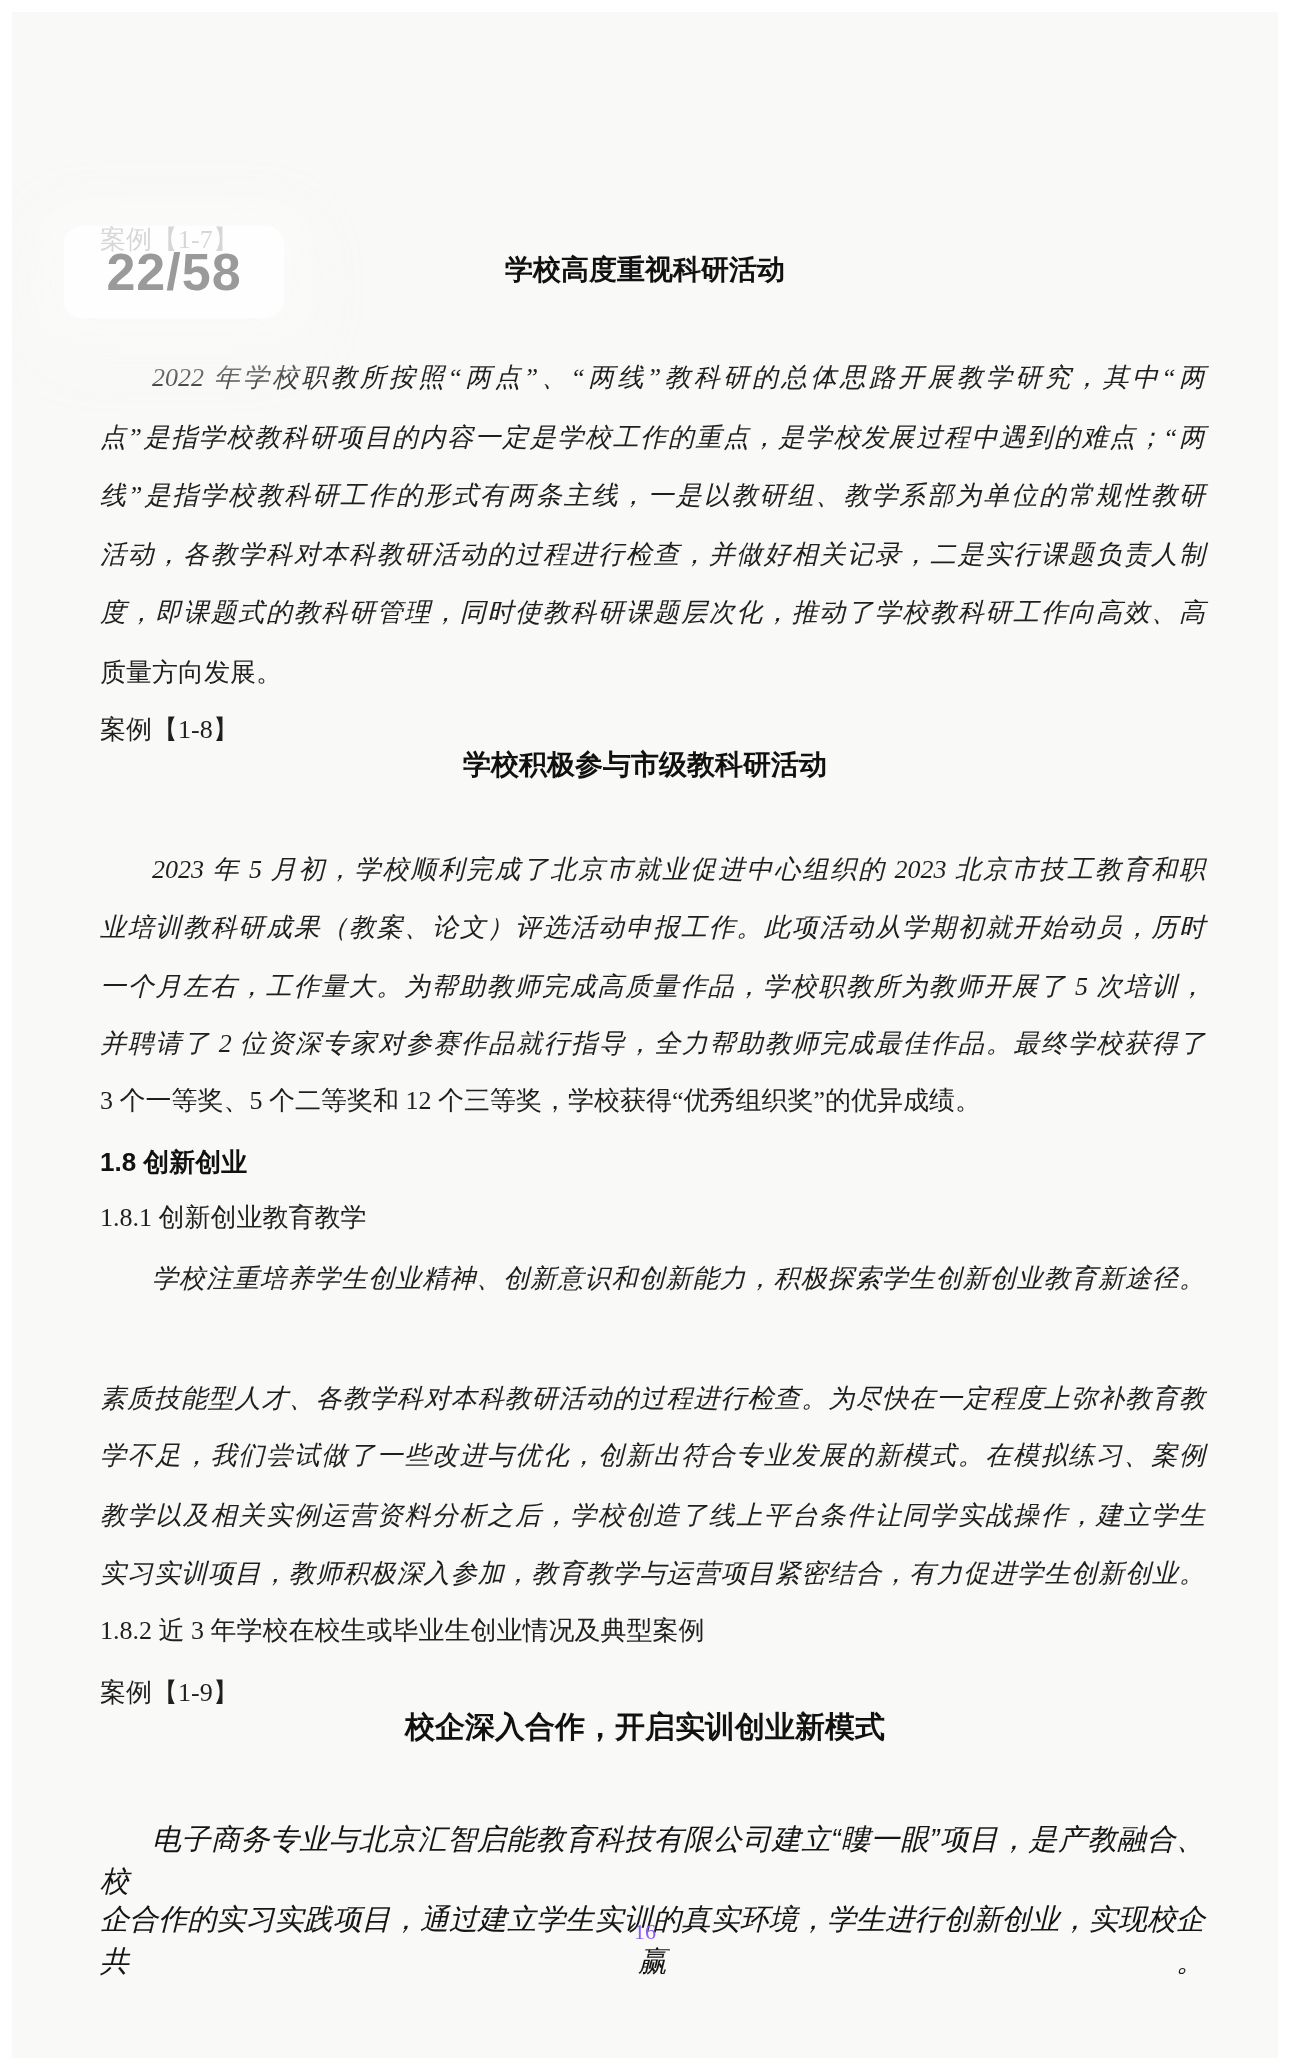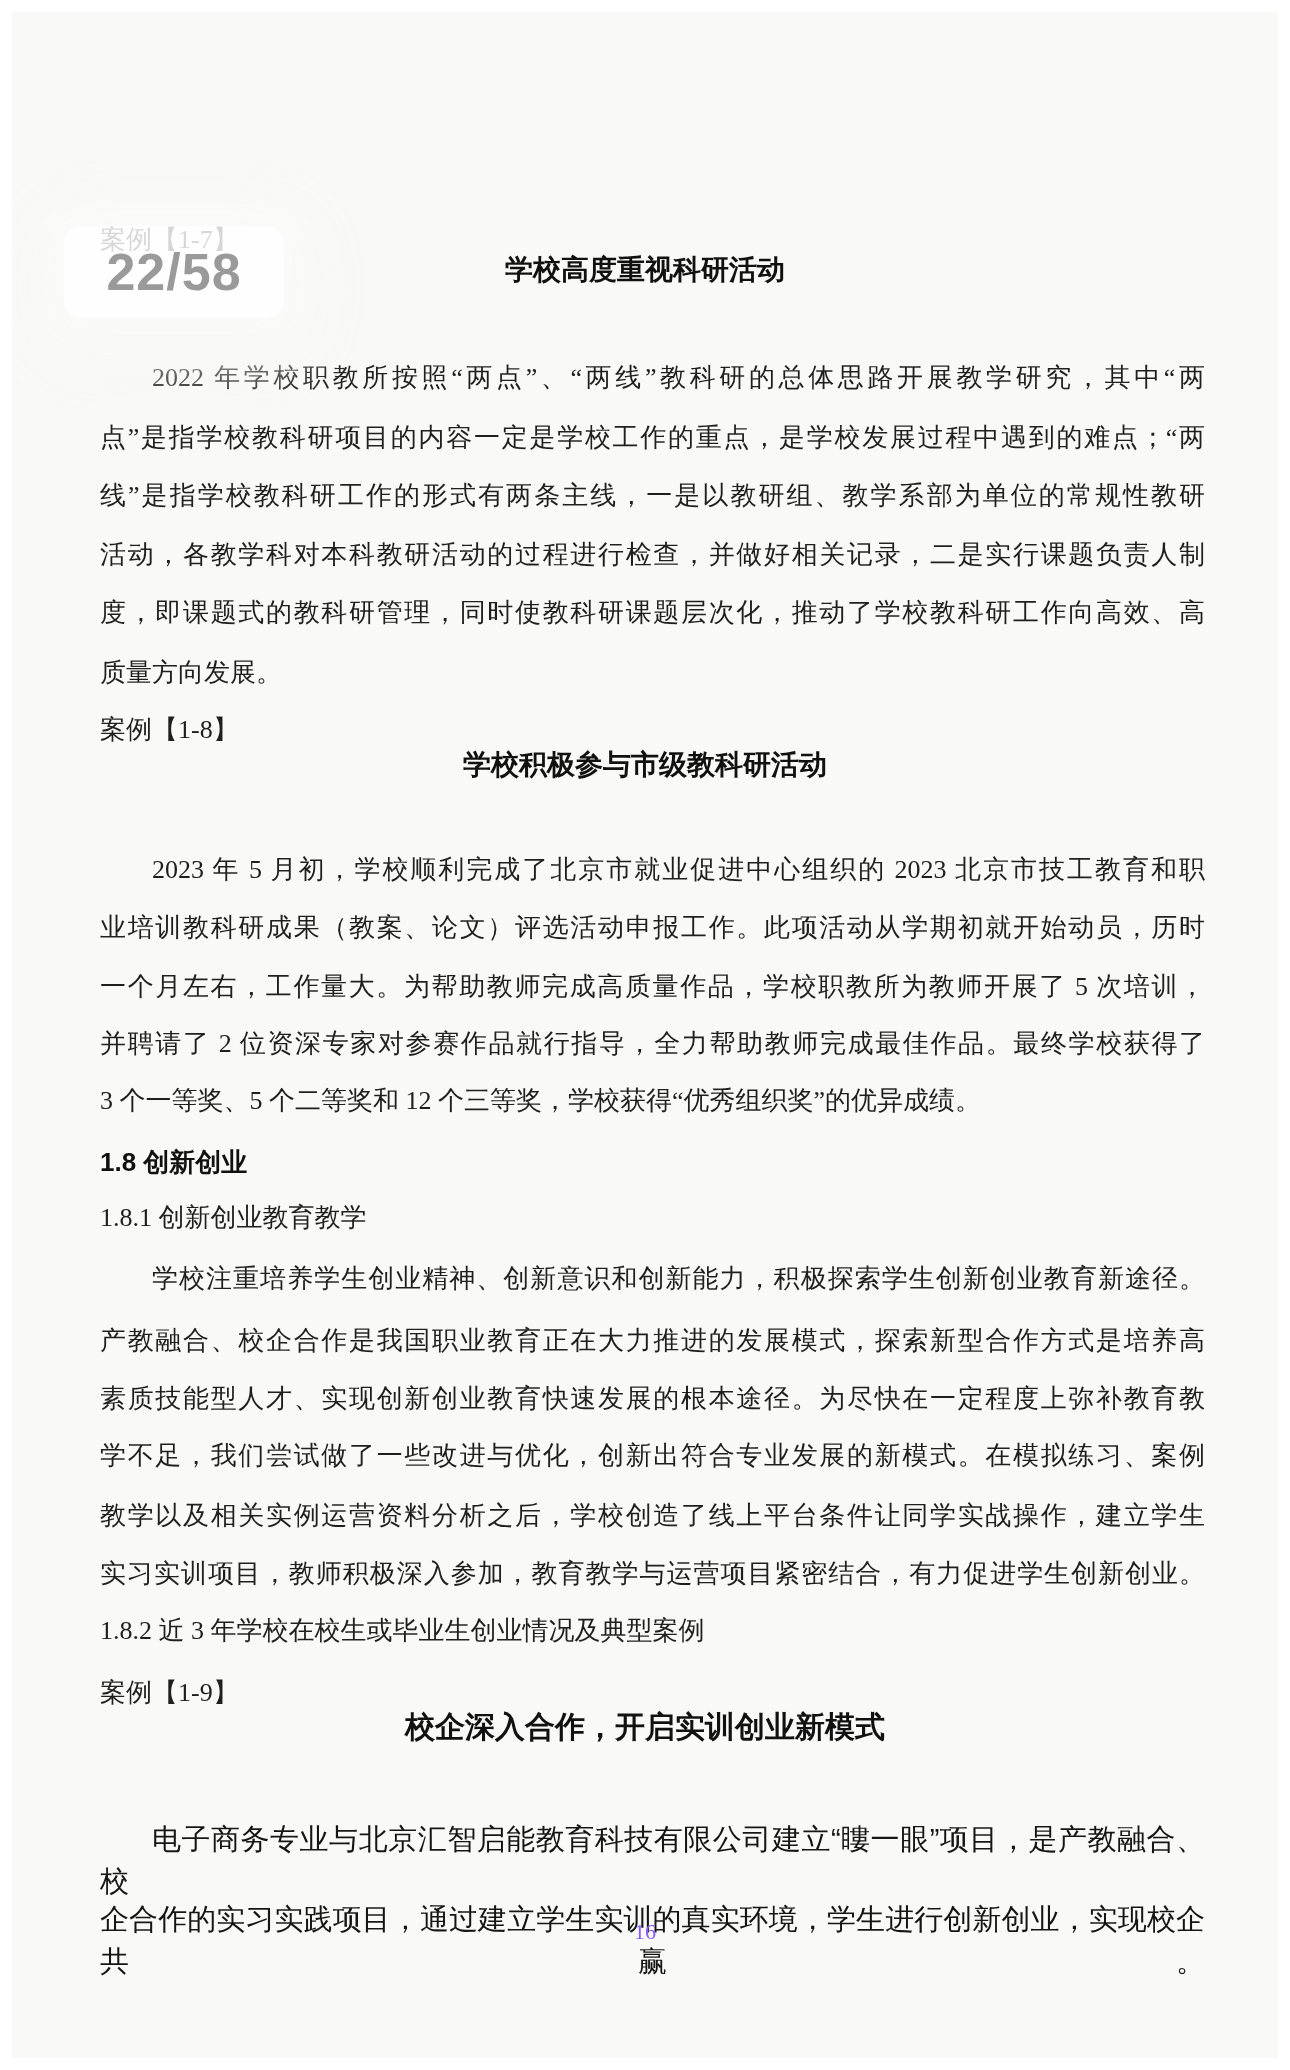--- a/index.html
+++ b/index.html
@@ -14,21 +14,21 @@
     color:#1f1f1f;
   }
   .line{
     position:absolute;
     left:88px;width:1105px;
     font-size:26px;line-height:36px;
     white-space:nowrap;
     color:#1f1f1f;
     margin-top:36px;
   }
-  .j{white-space:normal;text-align:justify;text-align-last:justify;}
+  .j{white-space:normal;text-align:justify;text-align-last:justify;font-style:italic;}
   .ind{text-indent:52px;}
   .title{
     position:absolute;left:0;width:1266px;
     text-align:center;
     font-family:"Liberation Sans","DejaVu Sans",sans-serif;
     font-weight:700;font-size:28px;line-height:38px;
     color:#111111;
   }
   .hbold{
     font-family:"Liberation Sans","DejaVu Sans",sans-serif;
@@ -81,22 +81,21 @@
   <div class="line j ind" style="top:804px">2023 年 5 月初，学校顺利完成了北京市就业促进中心组织的 2023 北京市技工教育和职</div>
   <div class="line j" style="top:862px">业培训教科研成果（教案、论文）评选活动申报工作。此项活动从学期初就开始动员，历时</div>
   <div class="line j" style="top:921px">一个月左右，工作量大。为帮助教师完成高质量作品，学校职教所为教师开展了 5 次培训，</div>
   <div class="line j" style="top:978px">并聘请了 2 位资深专家对参赛作品就行指导，全力帮助教师完成最佳作品。最终学校获得了</div>
   <div class="line" style="top:1035px">3 个一等奖、5 个二等奖和 12 个三等奖，学校获得“优秀组织奖”的优异成绩。</div>
 
   <div class="line hbold" style="top:1096px">1.8 创新创业</div>
   <div class="line" style="top:1152px">1.8.1 创新创业教育教学</div>
 
   <div class="line j ind" style="top:1213px">学校注重培养学生创业精神、创新意识和创新能力，积极探索学生创新创业教育新途径。</div>
-  <div class="line j" style="top:1275px">产教融合、校企合作是我国职业教育正在大力推进的发展模式，探索新型合作方式是培养高</div>
-  <div class="line j" style="top:1333px">素质技能型人才、实现创新创业教育快速发展的根本途径。为尽快在一定程度上弥补教育教</div>
+  <div class="line j" style="top:1333px">素质技能型人才、各教学科对本科教研活动的过程进行检查。为尽快在一定程度上弥补教育教</div>
   <div class="line j" style="top:1390px">学不足，我们尝试做了一些改进与优化，创新出符合专业发展的新模式。在模拟练习、案例</div>
   <div class="line j" style="top:1450px">教学以及相关实例运营资料分析之后，学校创造了线上平台条件让同学实战操作，建立学生</div>
   <div class="line j" style="top:1508px">实习实训项目，教师积极深入参加，教育教学与运营项目紧密结合，有力促进学生创新创业。</div>
 
   <div class="line" style="top:1565px">1.8.2 近 3 年学校在校生或毕业生创业情况及典型案例</div>
 
   <div class="line" style="top:1627px">案例【1-9】</div>
 
   <div class="title" style="top:1694px;font-size:30px;line-height:42px">校企深入合作，开启实训创业新模式</div>
 

